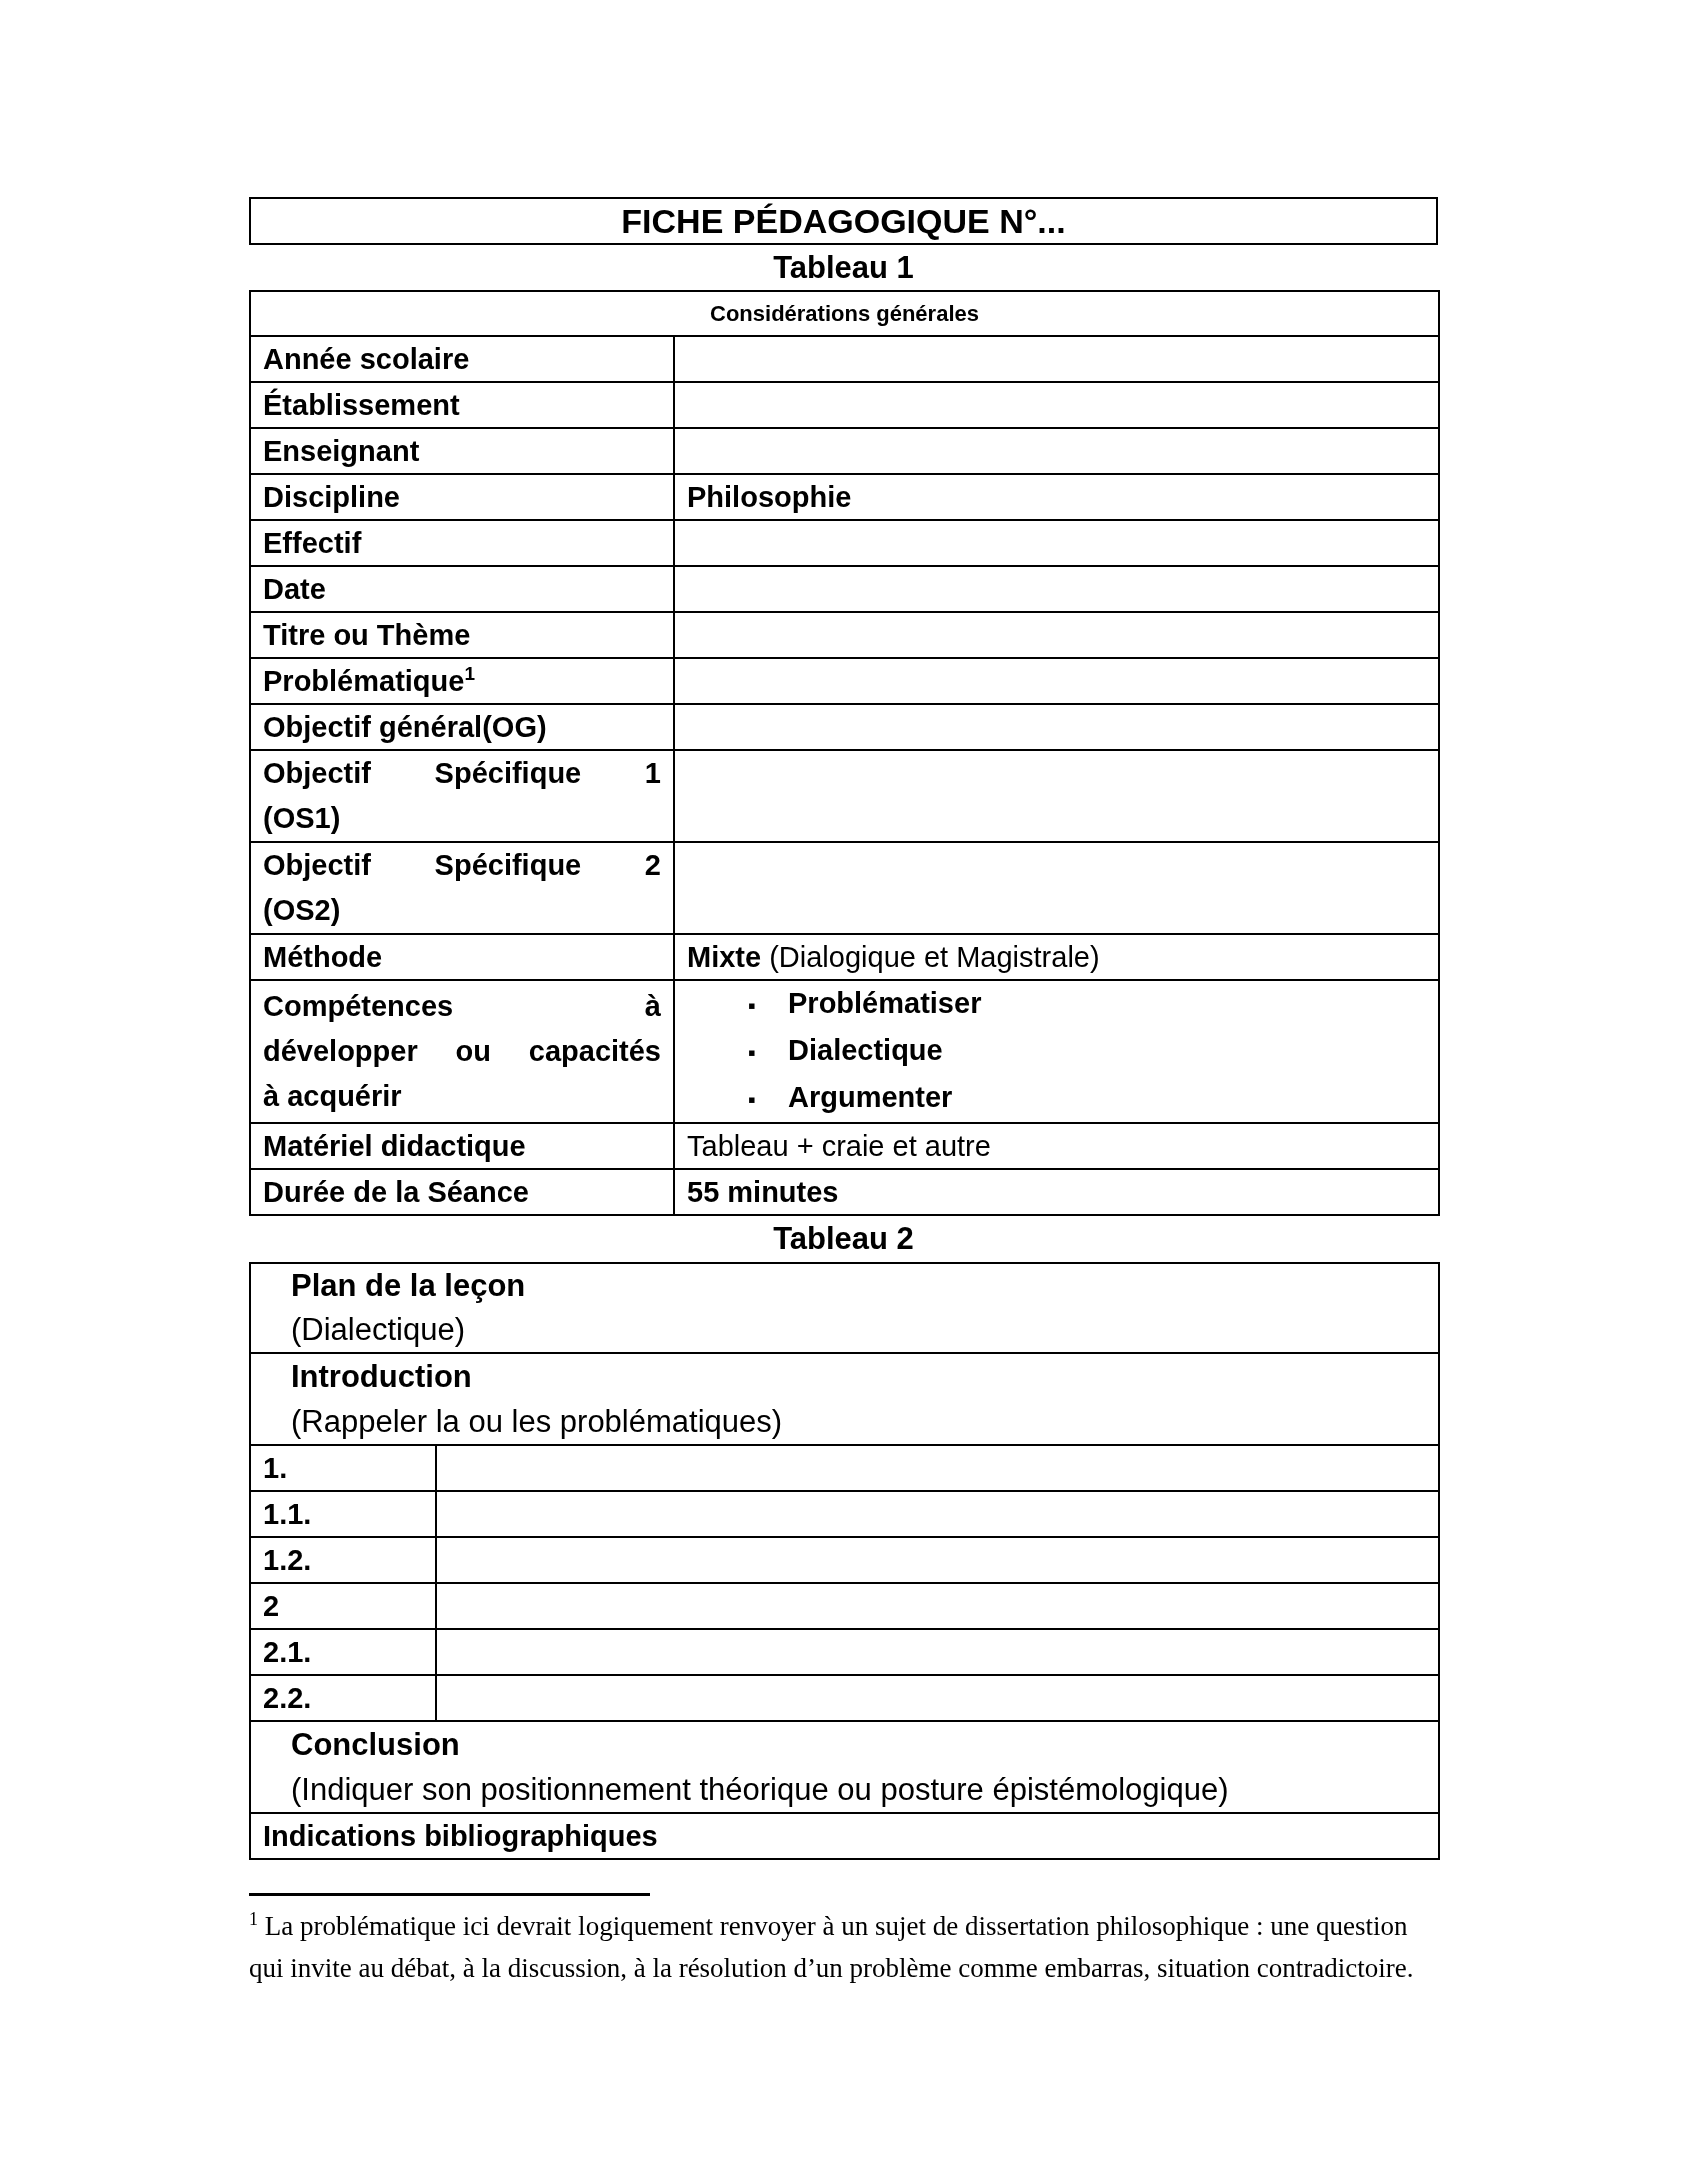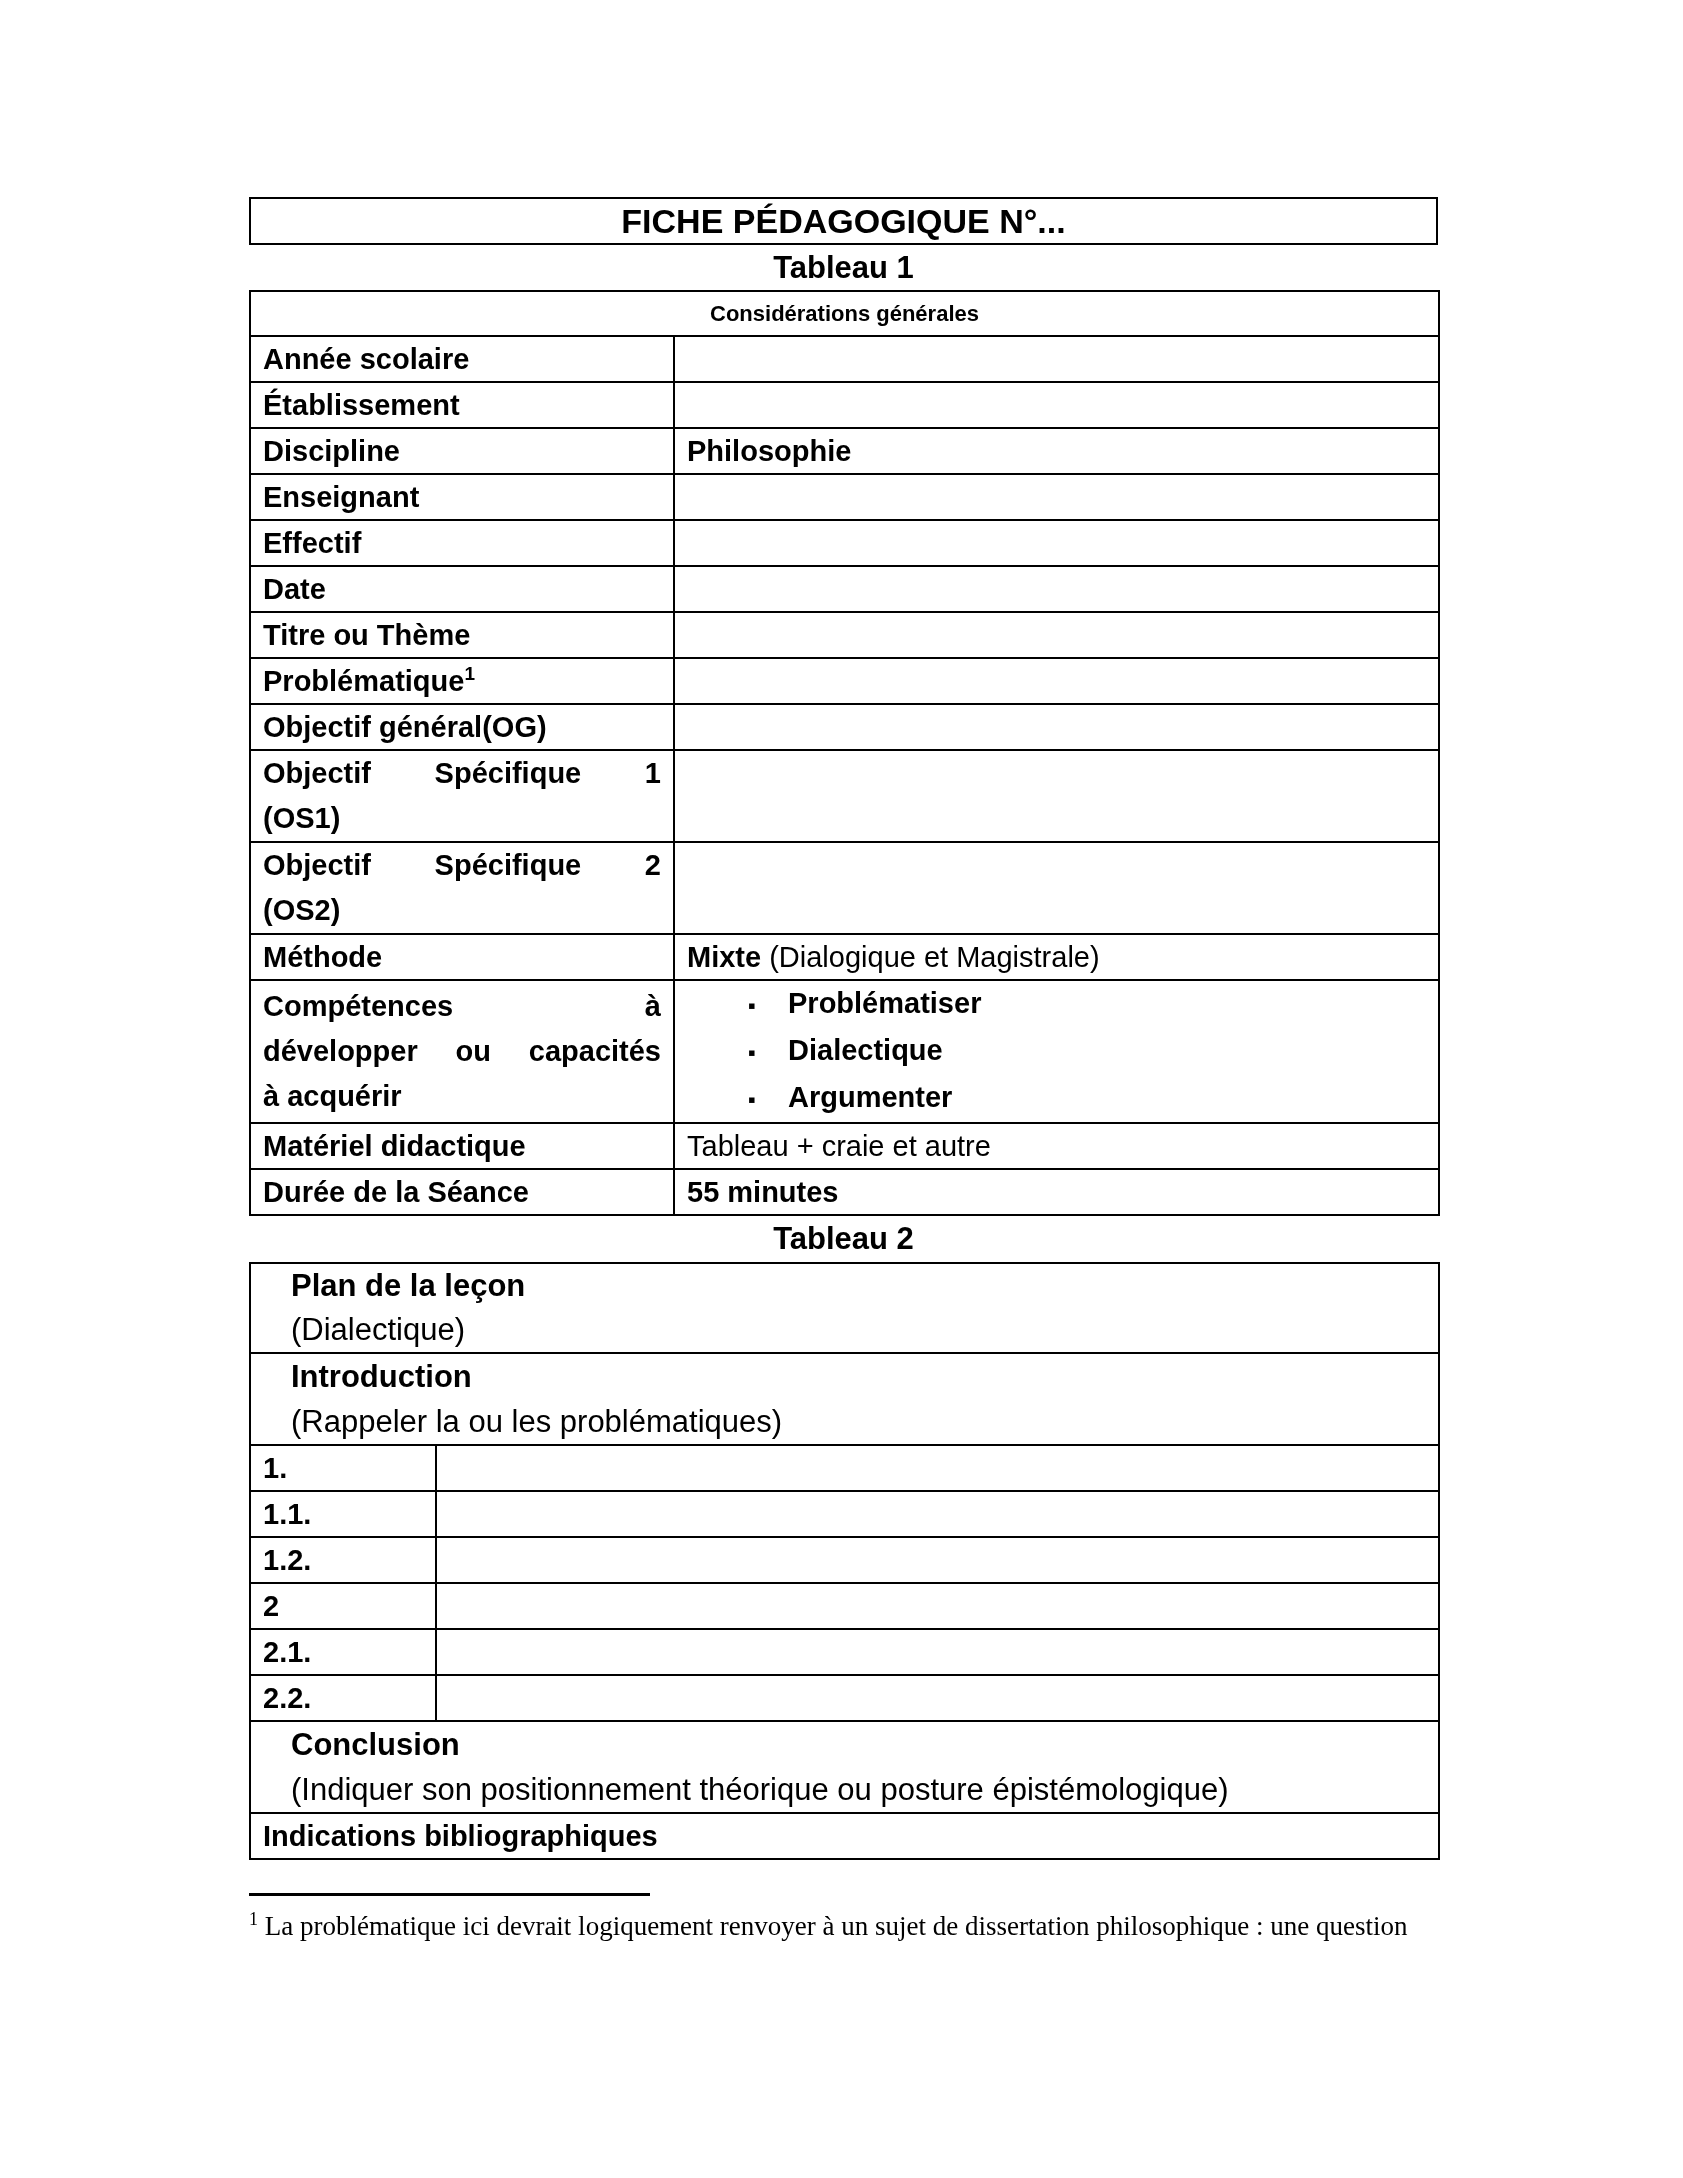--- a/index.html
+++ b/index.html
@@ -108,26 +108,26 @@
       </tr>
       <tr>
         <td class="lbl r1">Année scolaire</td>
         <td class="r1"></td>
       </tr>
       <tr>
         <td class="lbl r1">Établissement</td>
         <td class="r1"></td>
       </tr>
       <tr>
+        <td class="lbl r1">Enseignant</td>
+        <td class="r1"></td>
+      </tr>
+      <tr>
         <td class="lbl r1">Discipline</td>
         <td class="r1 val-bold">Philosophie</td>
-      </tr>
-      <tr>
-        <td class="lbl r1">Enseignant</td>
-        <td class="r1"></td>
       </tr>
       <tr>
         <td class="lbl r1">Effectif</td>
         <td class="r1"></td>
       </tr>
       <tr>
         <td class="lbl r1">Date</td>
         <td class="r1"></td>
       </tr>
       <tr>
@@ -248,18 +248,19 @@
         <td colspan="2" class="lbl r1">Indications bibliographiques</td>
       </tr>
     </tbody>
       </table>
 
     <div class="footnote">
       <div class="fn-rule"></div>
       <div class="fn-text">
         <sup>1</sup>
         <span>La problématique ici devrait logiquement renvoyer à un sujet de dissertation philosophique : une question</span><br>
+        <span>qui invite au débat, à la discussion, à la résolution d’un problème comme embarras, situation contradictoire.</span>
       </div>
     </div>
 
   </div>
 </div>
 
 
 </body></html>

